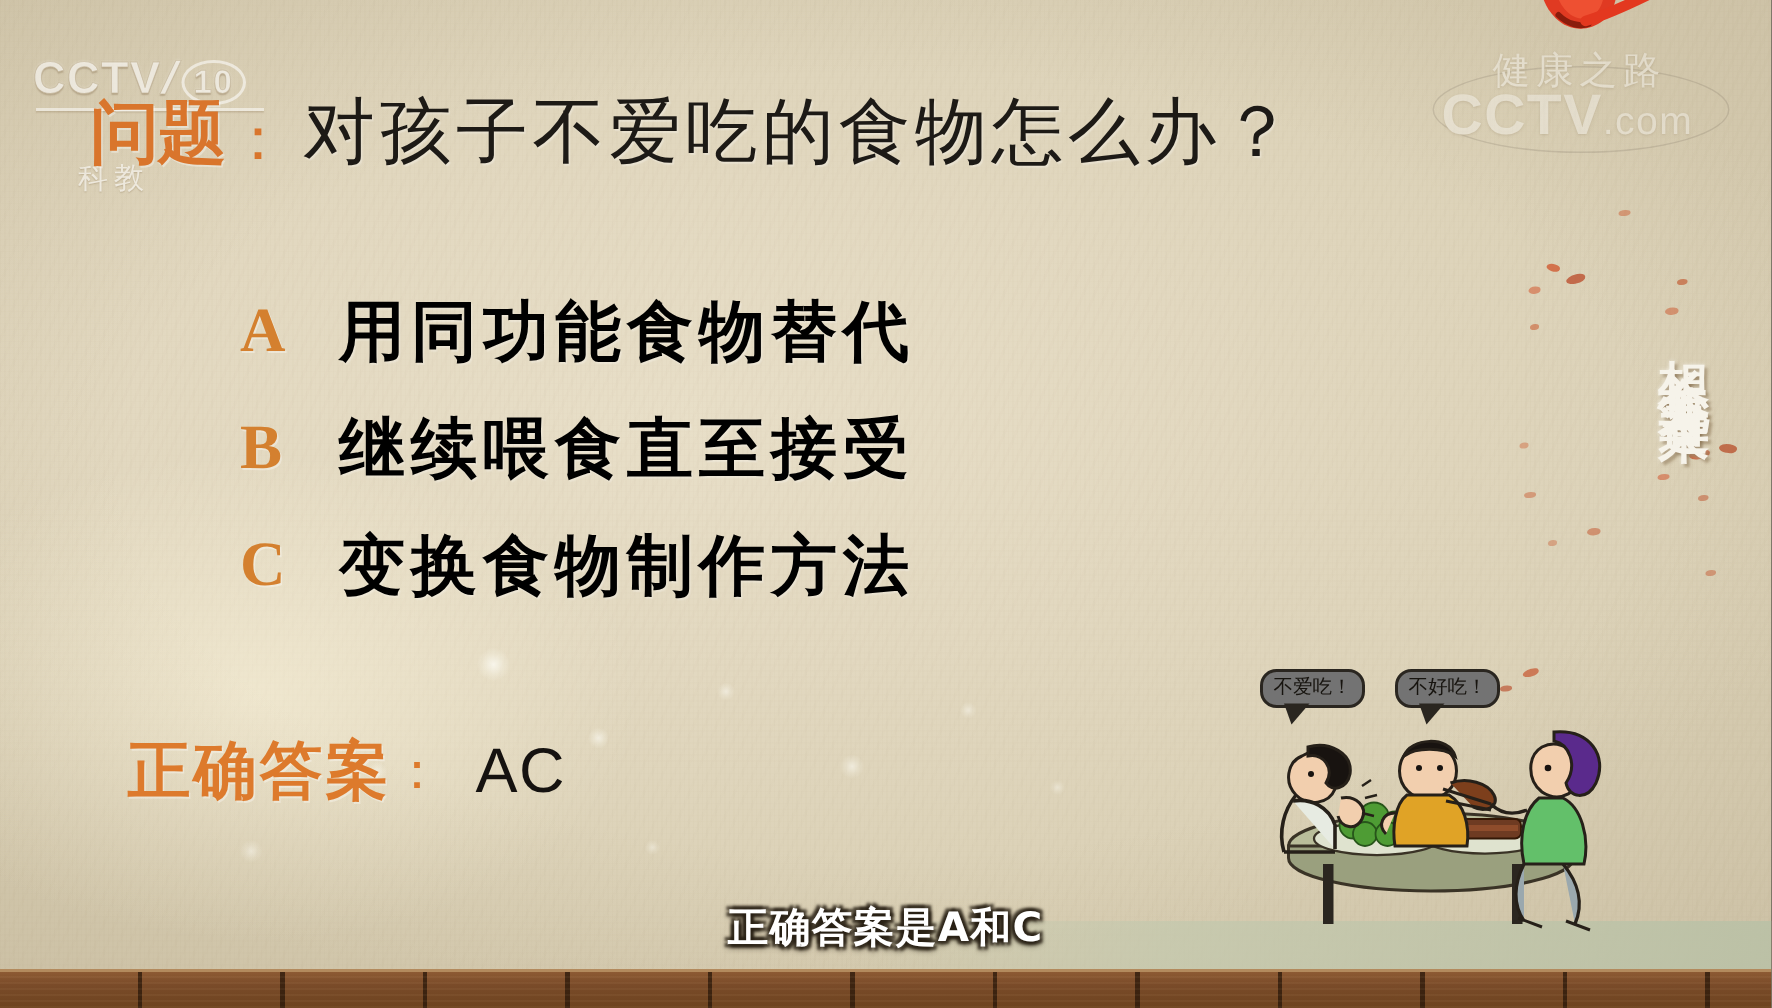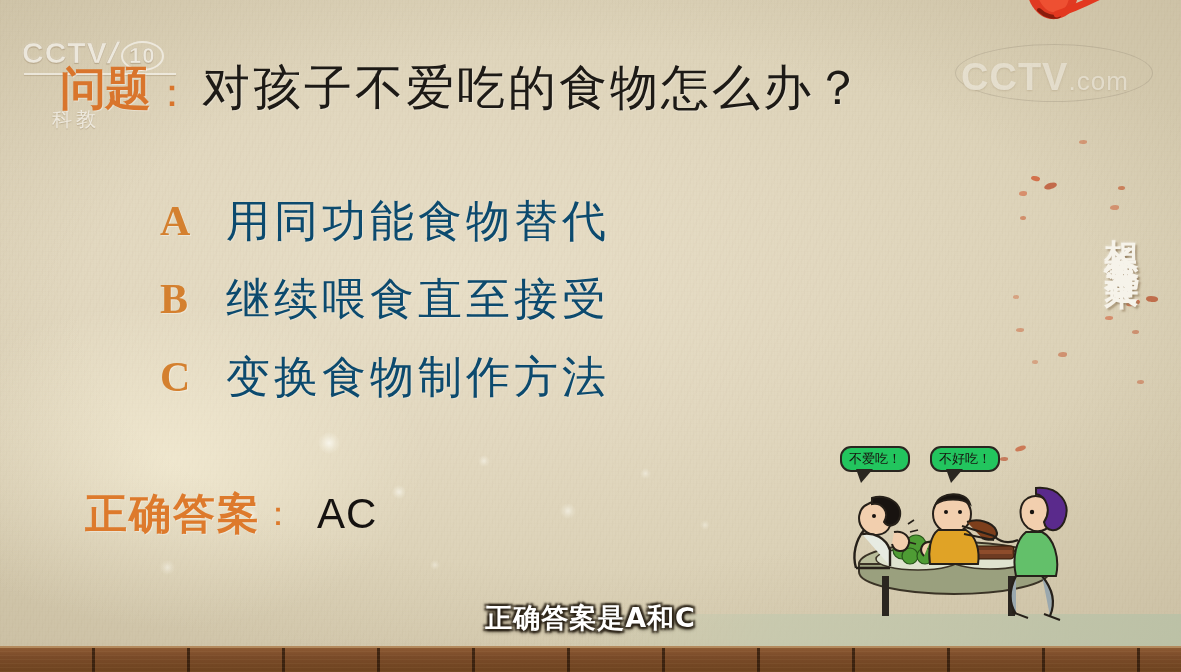--- a/index.html
+++ b/index.html
@@ -113,21 +113,21 @@
 
   
   .options{position:absolute;left:160px;top:182px;width:760px;}
   .opt{display:flex;align-items:center;height:78px;}
   .opt-letter{
     width:66px;font-size:42px;color:#d4802f;
     font-family:"Liberation Serif",serif;font-weight:600;
     text-shadow:1px 1px 0 rgba(255,255,255,.35);
   }
   .opt-text{
-    font-size:44px;color:#0c4a6e;font-weight:normal;
+    font-size:44px;color:#000000;font-weight:bold;
     font-family:"DejaVu Serif",serif;letter-spacing:4px;
     text-shadow:1px 1px 1px rgba(255,255,255,.28);
     white-space:nowrap;
   }
 
   
   .answer-row{position:absolute;left:85px;top:486px;display:flex;align-items:center;}
   .ans-label{
     font-size:42px;color:#dd7a2c;font-weight:bold;
     font-family:"DejaVu Serif",serif;letter-spacing:2px;
@@ -145,21 +145,21 @@
     font-size:34px;letter-spacing:6px;
     writing-mode:vertical-rl;
     font-family:"DejaVu Sans",sans-serif;font-weight:bold;
     color:#f6f3ea;
     text-shadow:2px 2px 2px rgba(135,112,76,.55), 0 0 3px rgba(255,255,255,.5);
   }
 
   
   .cartoon{position:absolute;left:812px;top:446px;width:300px;height:190px;}
   .bubble{
-    position:absolute;background:#22c55e;border:2px solid #2a2620;border-radius:11px;
+    position:absolute;background:#737373;border:2px solid #2a2620;border-radius:11px;
     font-size:13px;color:#17140f;font-family:"DejaVu Sans",sans-serif;
     padding:3px 7px;white-space:nowrap;line-height:16px;
   }
   .bubble:after{
     content:"";position:absolute;left:14px;bottom:-13px;
     width:0;height:0;border-left:5px solid transparent;border-right:12px solid transparent;
     border-top:14px solid #2a2620;
   }
 
   
@@ -241,20 +241,21 @@
   <svg class="chili" viewBox="0 0 150 76">
     <path d="M44 -16 C 28 -4, 24 22, 40 38 C 54 52, 76 44, 80 26 C 84 8, 68 -18, 52 -20 Z" fill="#e03a22"></path>
     <path d="M48 -12 C 38 0, 36 20, 46 32 C 56 44, 70 38, 72 24 C 75 8, 62 -12, 52 -14 Z" fill="#f05535" opacity=".85"></path>
     <path d="M42 36 C 48 42, 56 44, 62 42" stroke="#8a1c0c" stroke-width="4" fill="none" stroke-linecap="round"></path>
     <path d="M60 40 C 80 34, 104 22, 130 8" stroke="#e3381f" stroke-width="7" fill="none" stroke-linecap="round"></path>
     <path d="M118 12 C 128 8, 138 2, 146 -4" stroke="#c52a14" stroke-width="5" fill="none" stroke-linecap="round"></path>
   </svg>
 
   <div class="wm">
     <div class="ring"></div>
+    <div class="jk">健康之路</div>
     <div class="cc"><span>CCTV</span><small>.com</small></div>
   </div>
 
   <div class="cctv-logo">
     <div class="row1">
       <span>CCTV</span><span class="slash">/</span><span class="ten">10</span>
     </div>
     <div class="bar"></div>
     <div class="row2">科教</div>
   </div>

